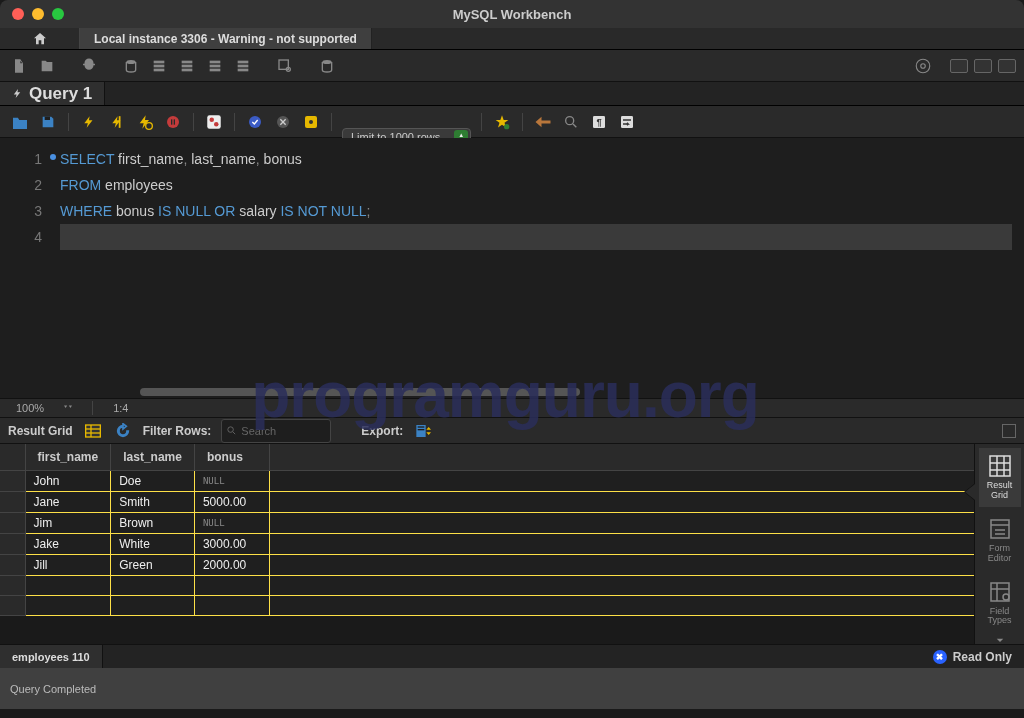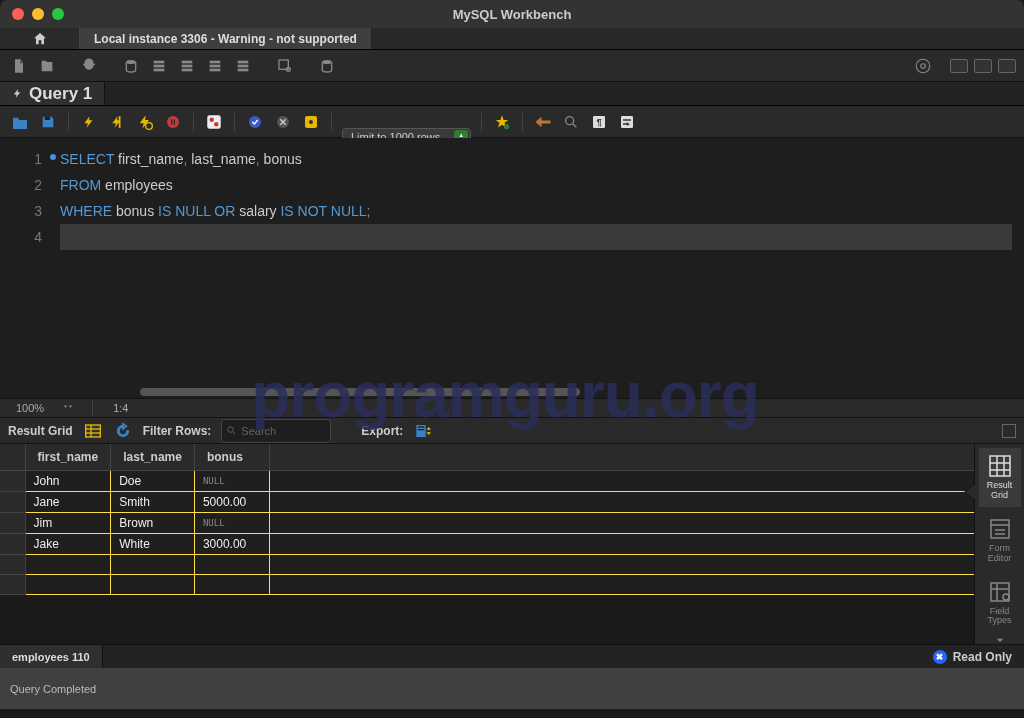--- a/index.html
+++ b/index.html
@@ -419,20 +419,27 @@
           </tr>
           <tr>
             <td class="idx"></td>
             <td class="col1">Jake</td>
             <td class="col2">White</td>
             <td class="col3">3000.00</td>
             <td style="border-right: none;"></td>
           </tr>
           <tr>
             <td class="idx"></td>
+            <td class="col1">Jill</td>
+            <td class="col2">Green</td>
+            <td class="col3">2000.00</td>
+            <td style="border-right: none;"></td>
+          </tr>
+          <tr>
+            <td class="idx"></td>
             <td class="col1"></td>
             <td class="col2"></td>
             <td class="col3"></td>
             <td style="border-right: none;"></td>
           </tr>
           <tr>
             <td class="idx"></td>
             <td class="col1"></td>
             <td class="col2"></td>
             <td class="col3"></td>

